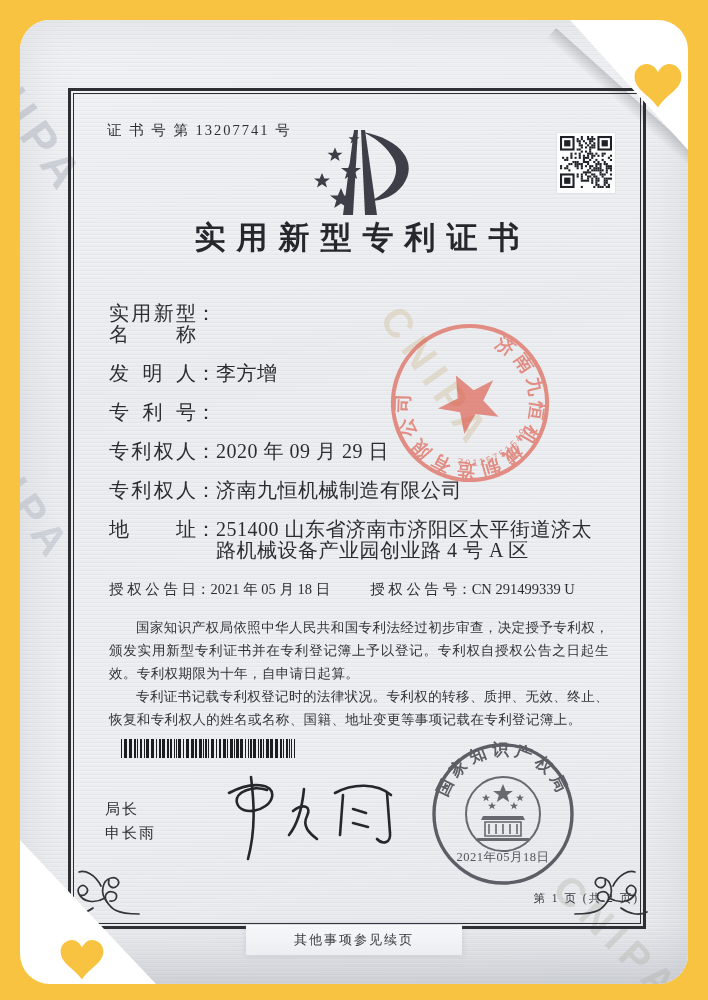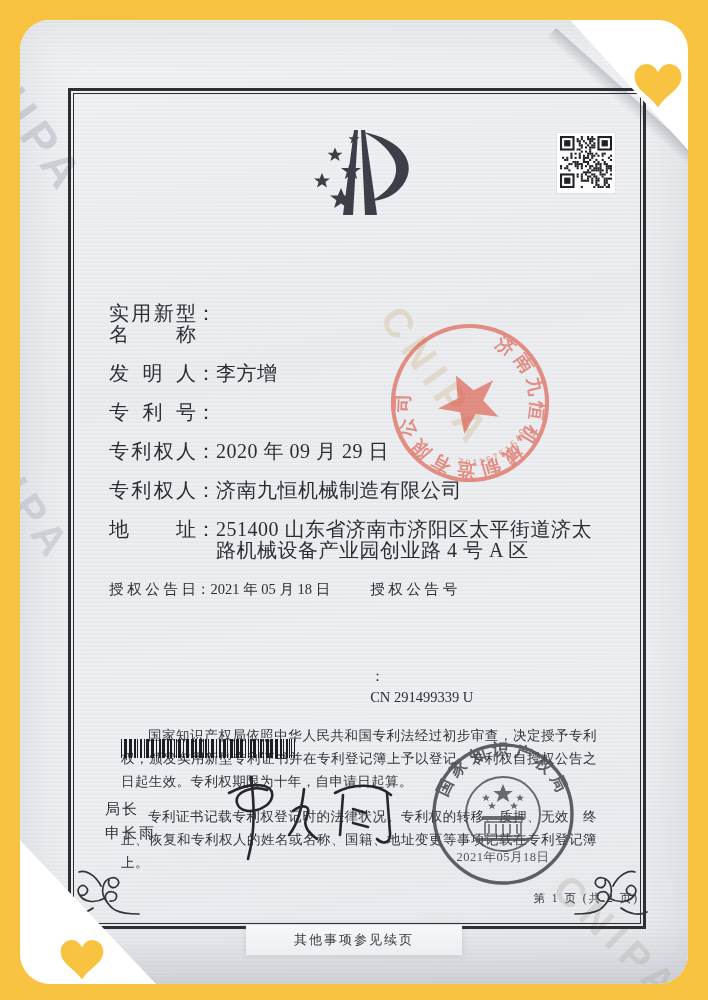--- a/index.html
+++ b/index.html
@@ -37,23 +37,23 @@
     box-shadow:0 0 0 1px rgba(0,0,0,.04);}
   .title{position:absolute;left:0;right:0;top:126px;text-align:center;font-size:31px;font-weight:bold;
     color:#26272d;letter-spacing:11px;text-indent:11px;}
   .content{position:absolute;left:38px;right:34px;top:212px;color:#2c2d33;}
   .frow{display:flex;align-items:flex-start;margin-bottom:18px;font-size:20px;line-height:21px;}
   .flabel{display:inline-block;width:87px;text-align:justify;text-align-last:justify;flex:0 0 87px;}
   .fcolon{flex:0 0 auto;}
   .fvalue{flex:1 1 auto;letter-spacing:.5px;}
   .grant{display:flex;margin-bottom:16px;font-size:14.5px;line-height:21px;}
   .grant .pair{display:flex;}
-  .grant .pair+.pair{margin-left:40px;flex-direction:column;}
+  .grant .pair+.pair{margin-left:40px;}
   .paras{margin-top:10px;}
-  .paras p{margin:12px;font-size:13.5px;line-height:23px;text-indent:2em;text-align:justify;color:#33343a;letter-spacing:.4px;}
+  .paras p{margin:0;font-size:13.5px;line-height:23px;text-indent:2em;text-align:justify;color:#33343a;letter-spacing:.4px;}
   .barcode{position:absolute;left:50px;top:648px;}
   .signer{position:absolute;left:34px;top:706px;font-size:15px;color:#2c2d33;line-height:24px;letter-spacing:2px;}
   .signature{position:absolute;left:130px;top:680px;}
   .official-seal{position:absolute;left:357px;top:648px;}
   .flourish{position:absolute;color:#34353b;}
   .fl-br{right:-14px;bottom:-16px;}
   .fl-bl{left:-14px;bottom:-16px;transform:scaleX(-1);}
   .page-info{position:absolute;left:0;right:4px;top:800px;text-align:right;font-size:11.5px;
     color:#3a3b41;letter-spacing:2px;}
   .company-seal{position:absolute;left:363px;top:296px;opacity:.62;transform:rotate(-27deg);}
@@ -70,20 +70,21 @@
     <div class="paper">
       <span class="watermark wm1">CNIPA</span>
       <span class="watermark wm2">CNIPA</span>
       <span class="watermark wm3">CNIPA</span>
       <span class="watermark wm4">CNIPA</span>
       <div class="fold-shadow fold-tr"></div>
       <div class="fold-shadow fold-bl"></div>
 
       <div class="frame">
 
+        <div class="cert-no">证 书 号 第 13207741 号</div>
 
         <svg class="logo" width="130" height="88" viewBox="0 0 130 88">
           <g fill="#3d3e47">
             <path d="M57 1 L61 1 L56 86 L46 86 Z"></path>
             <path d="M64 1 L68 1 L80 86 L68 86 Z"></path>
             <path d="M66 3 C104 10 122 34 106 56 C98 67 84 72 74 72 C96 61 106 42 94 26 C87 15 76 8 66 3 Z"></path>
             <g>
               <path transform="translate(57,10) scale(0.55)" d="M0,-10 2.9,-3.1 10,-3.1 4.2,1.2 6.2,8.1 0,4 -6.2,8.1 -4.2,1.2 -10,-3.1 -2.9,-3.1 Z"></path>
               <path transform="translate(38,26) scale(0.75)" d="M0,-10 2.9,-3.1 10,-3.1 4.2,1.2 6.2,8.1 0,4 -6.2,8.1 -4.2,1.2 -10,-3.1 -2.9,-3.1 Z"></path>
               <path transform="translate(54,42) scale(1.0)" d="M0,-10 2.9,-3.1 10,-3.1 4.2,1.2 6.2,8.1 0,4 -6.2,8.1 -4.2,1.2 -10,-3.1 -2.9,-3.1 Z"></path>
@@ -281,20 +282,21 @@
               <rect x="4.16" y="4.16" width="6.24" height="6.24" fill="#1f2126"></rect>
               <rect x="37.44" y="0" width="14.56" height="14.56" fill="#1f2126"></rect>
               <rect x="39.52" y="2.08" width="10.4" height="10.4" fill="#fff"></rect>
               <rect x="41.6" y="4.16" width="6.24" height="6.24" fill="#1f2126"></rect>
               <rect x="0" y="37.44" width="14.56" height="14.56" fill="#1f2126"></rect>
               <rect x="2.08" y="39.52" width="10.4" height="10.4" fill="#fff"></rect>
               <rect x="4.16" y="41.6" width="6.24" height="6.24" fill="#1f2126"></rect>
             </svg>
         </div>
 
+        <div class="title">实用新型专利证书</div>
 
         <div class="content">
           <div class="frow">
             <span class="flabel">实用新型名称</span>
               <span class="fcolon">：</span>
           </div>
           <div class="frow">
             <span class="flabel">发明人</span>
               <span class="fcolon">：</span>
             <span class="fvalue">李方增</span>

